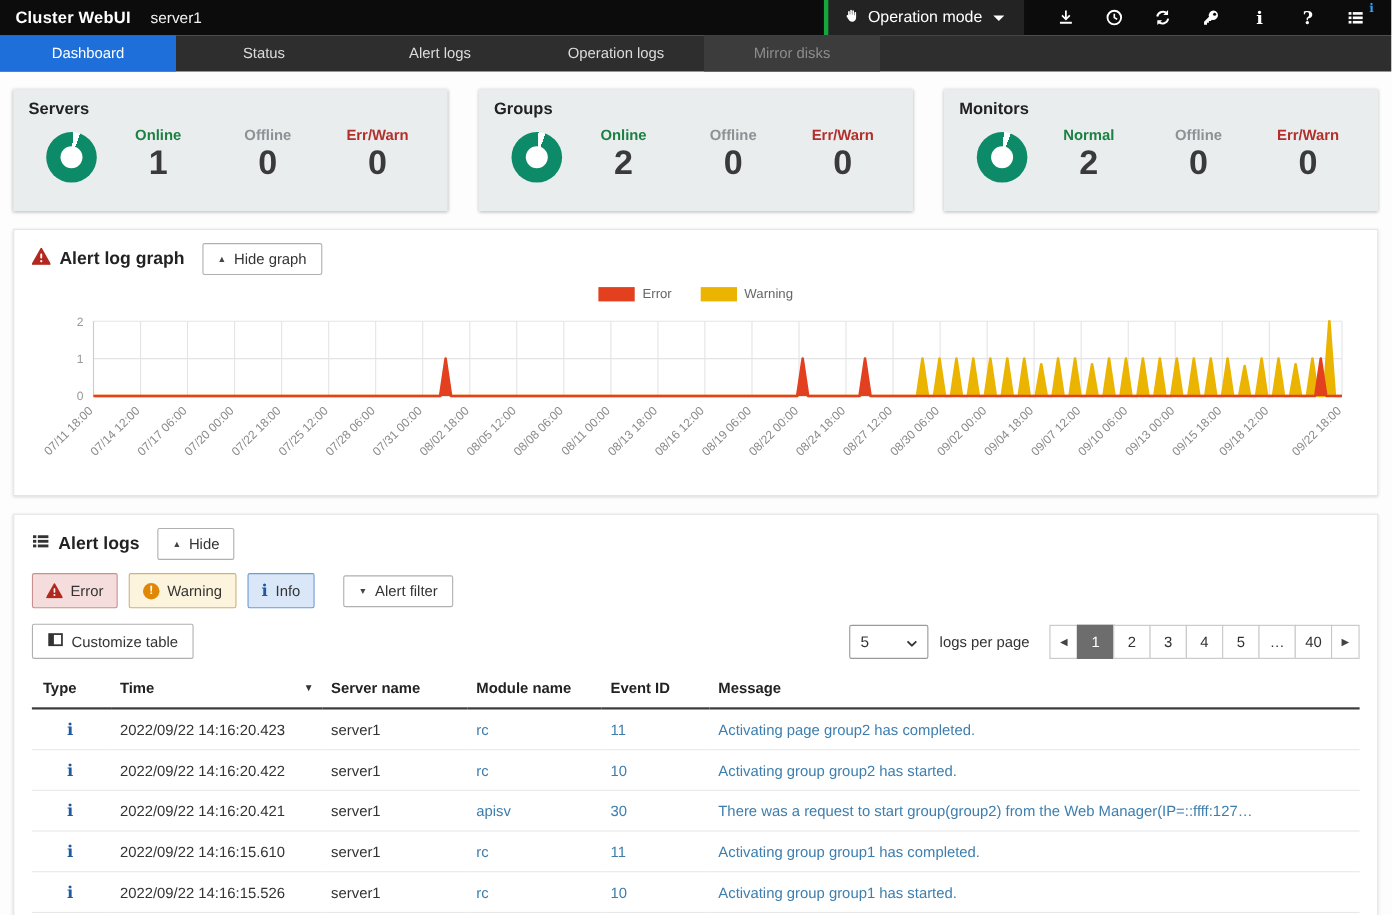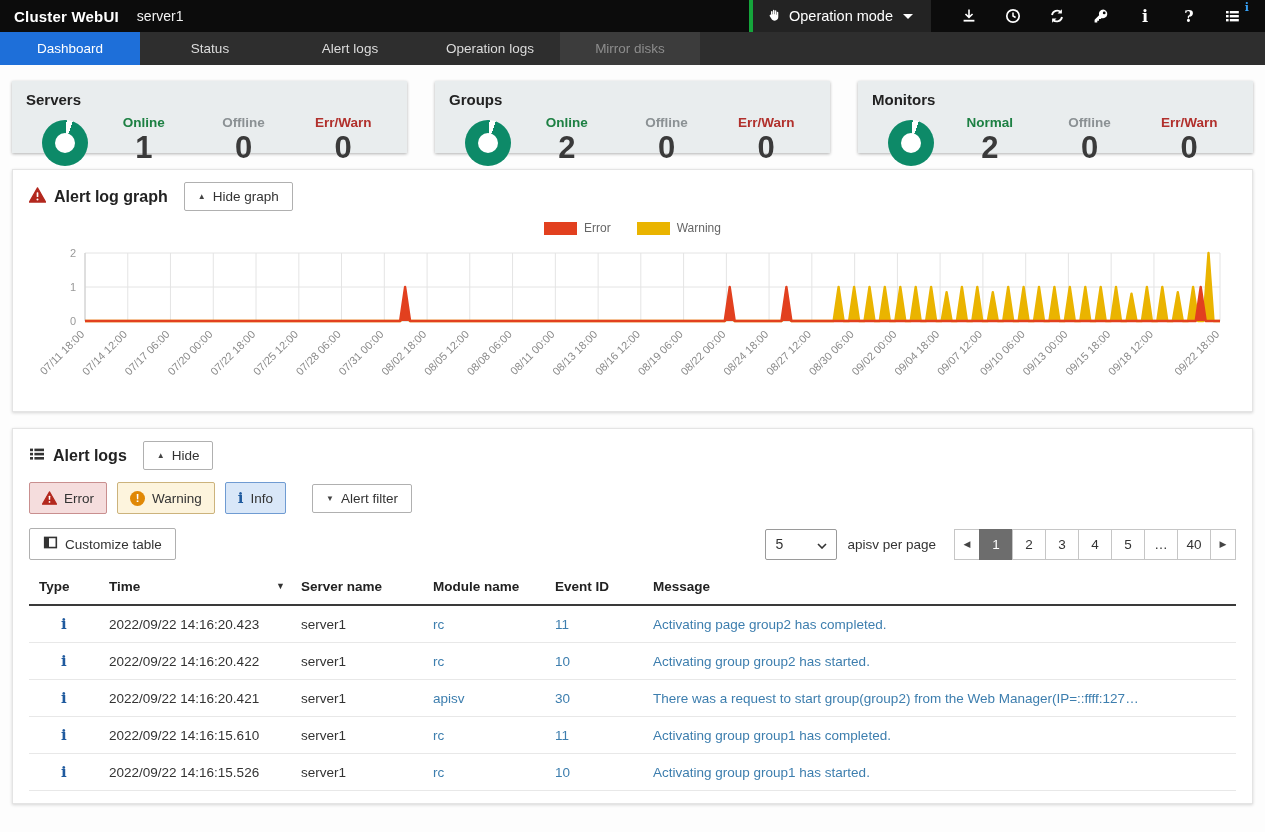--- a/index.html
+++ b/index.html
@@ -18,31 +18,31 @@
   .topbar-actions { display:flex; align-items:center; gap:0; padding:0 10px 0 16px; }
   .tb-icon { width:44px; height:32px; display:flex; align-items:center; justify-content:center;
     cursor:pointer; position:relative; }
   .tb-icon svg { display:block; }
   .tb-icon .glyph { color:#fff; font-weight:bold; font-size:16px; font-family:"DejaVu Serif",serif; }
   .badge-i { position:absolute; top:1px; right:6px; color:#37a0f4; font-weight:bold; font-size:11px;
     font-family:"DejaVu Serif",serif; }
 
   
   .tabbar { height:33px; background:#2e2e2e; display:flex; }
-  .tab { width:140px; display:flex; align-items:center; justify-content:center; font-size:13.5px;
+  .tab { width:160px; display:flex; align-items:center; justify-content:center; font-size:13.5px;
     color:#dcdcdc; cursor:pointer; }
   .tab.active { background:#1e6fd9; color:#fff; }
   .tab.disabled { background:#3c3c3c; color:#8d8d8d; cursor:default; }
 
   
   .content { padding:16px 12px 8px; }
 
   
   .cards { display:flex; gap:28px; }
-  .card { flex:1; background:#e9edee; box-shadow:0 1px 3px rgba(0,0,0,.3); padding:10px 14px 12px; height:72px; }
+  .card { flex:1; background:#e9edee; box-shadow:0 1px 3px rgba(0,0,0,.3); padding:10px 14px 12px; height:111px; }
   .card-title { font-size:15px; font-weight:bold; color:#222; }
   .card-body { display:flex; align-items:center; margin-top:6px; }
   .donut { width:46px; height:46px; border-radius:50%; margin:6px 6px 0 16px; position:relative;
     background:conic-gradient(from 4deg, #fff 0 16deg, var(--dc) 16deg 360deg); flex:0 0 auto; }
   .donut::after { content:''; position:absolute; inset:13px; background:#fff; border-radius:50%; }
   .stat { flex:1; text-align:center; }
   .stat-label { font-size:13.5px; font-weight:bold; }
   .stat-value { font-size:31px; font-weight:bold; color:#3a3a3a; line-height:1.15; }
   .c-green { color:#1d8043; } .c-gray { color:#8b9194; } .c-red { color:#b1302c; }
 
@@ -388,21 +388,21 @@
       </button>
       <div class="toolbar-right">
         <div class="select">
           <span>5</span>
           <span>
             <svg viewBox="0 0 10 6" width="10" height="6">
                 <polyline points="1,1 5,5 9,1" fill="none" stroke="#333" stroke-width="1.6"></polyline>
               </svg>
           </span>
         </div>
-        <span class="per-page-label">apisv per page</span>
+        <span class="per-page-label">logs per page</span>
         <div class="pager">
             <button class="page-btn arrow">◀</button>
             <button class="page-btn active">1</button>
             <button class="page-btn">2</button>
             <button class="page-btn">3</button>
             <button class="page-btn">4</button>
             <button class="page-btn">5</button>
             <button class="page-btn">…</button>
             <button class="page-btn">40</button>
             <button class="page-btn arrow">▶</button>

